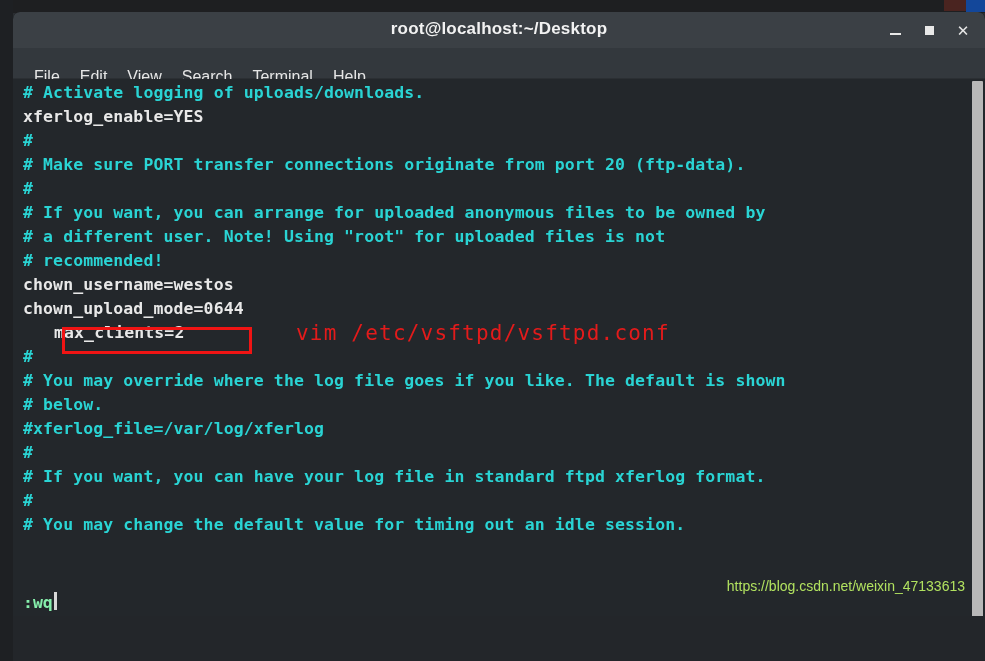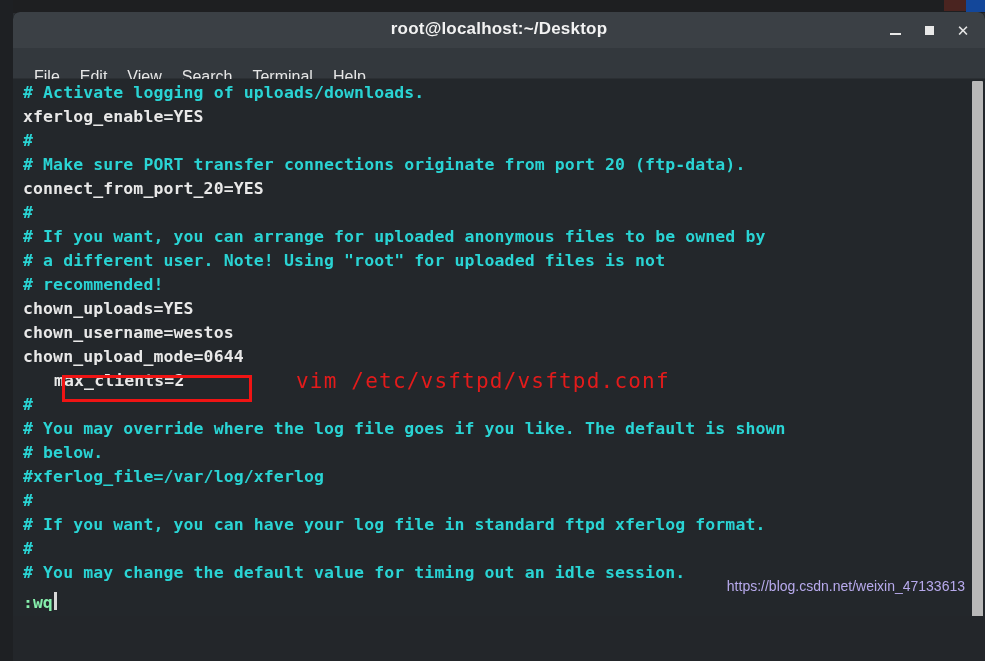--- a/index.html
+++ b/index.html
@@ -230,21 +230,21 @@
     background: #b8b8b8;
     border-radius: 1px;
     cursor: pointer;
   }
 
   
   .watermark {
     position: absolute;
     right: 20px;
     bottom: 22px;
-    color: #c4b5fd;
+    color: #bef264;
     font-family: "Liberation Sans", sans-serif;
     font-size: 14px;
     font-weight: normal;
     opacity: 0.92;
     white-space: nowrap;
   }
 </style>
 </head>
 <body>
 
@@ -281,26 +281,24 @@
       <div class="menu-item">Help</div>
     </div>
 
     <div class="term">
 
       <div class="term-lines">
         <div class="line c-comment"># Activate logging of uploads/downloads.</div>
         <div class="line c-code">xferlog_enable=YES</div>
         <div class="line c-comment">#</div>
         <div class="line c-comment"># Make sure PORT transfer connections originate from port 20 (ftp-data).</div>
-        <div class="line c-code">connect_from_port_20=YES</div>
         <div class="line c-comment">#</div>
         <div class="line c-comment"># If you want, you can arrange for uploaded anonymous files to be owned by</div>
         <div class="line c-comment"># a different user. Note! Using "root" for uploaded files is not</div>
         <div class="line c-comment"># recommended!</div>
-        <div class="line c-code">chown_uploads=YES</div>
         <div class="line c-code">chown_username=westos</div>
         <div class="line c-code">chown_upload_mode=0644</div>
 
         <div class="annot-row">
           <div class="line c-code">max_clients=2</div>
           <div class="redbox"></div>
           <div class="annot-text">vim /etc/vsftpd/vsftpd.conf</div>
         </div>
 
         <div class="line c-comment">#</div>

